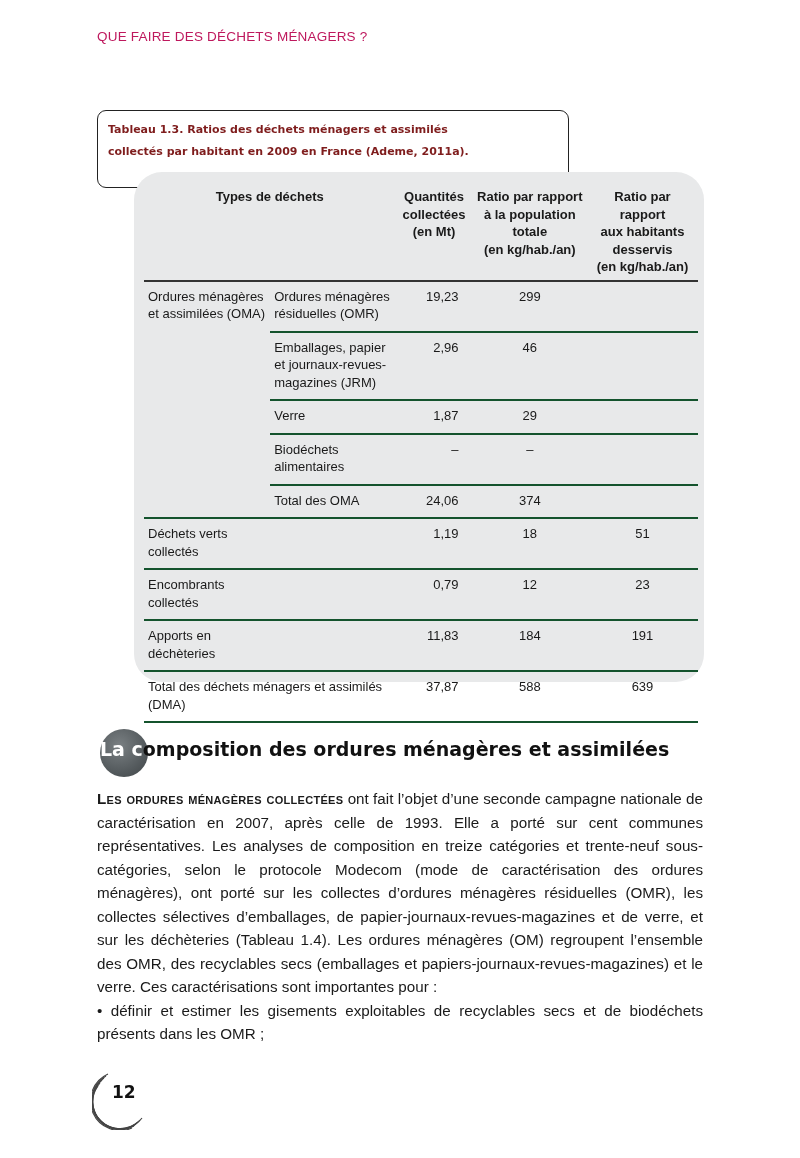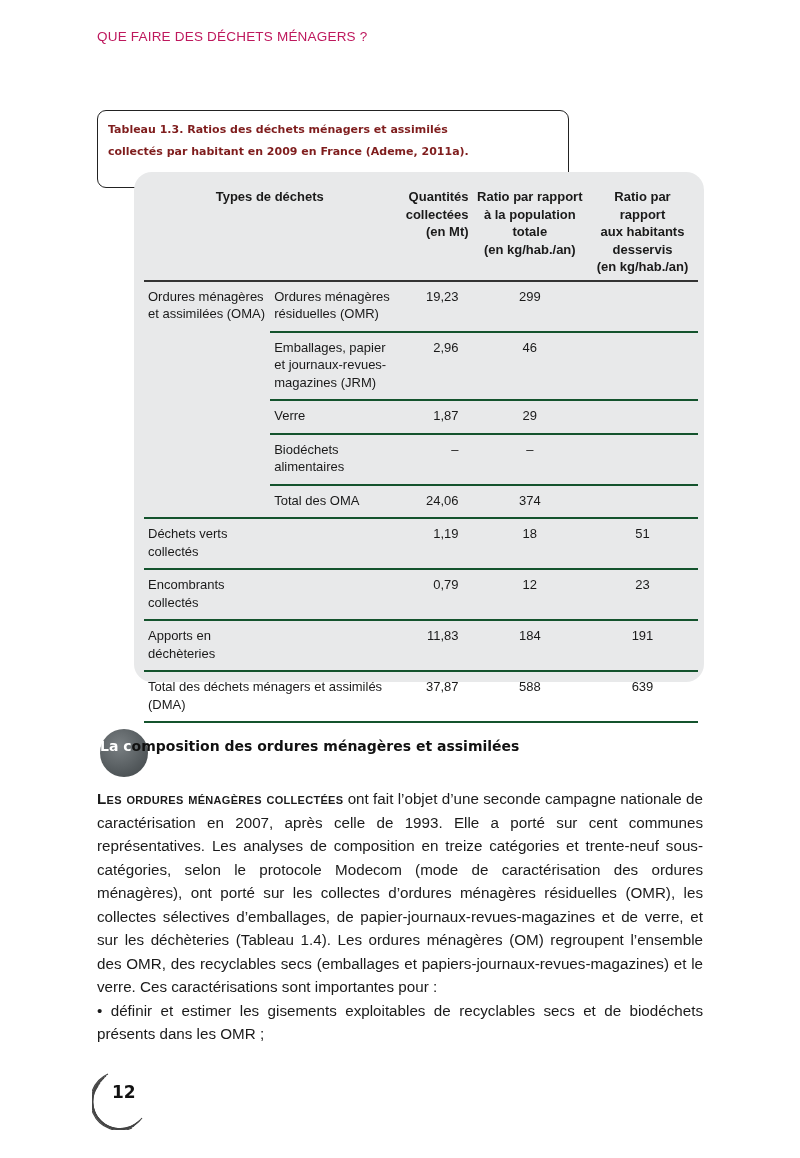--- a/index.html
+++ b/index.html
@@ -11,21 +11,21 @@
   .caption-box {
     position: absolute; left: 97px; top: 110px; width: 472px; height: 78px;
     border: 1.5px solid #222; border-radius: 9px; background: #fff; box-sizing: border-box;
   }
   .caption-text {
     position: absolute; left: 108px; top: 119px; width: 470px;
     font-family: "DejaVu Sans", sans-serif; font-weight: bold; font-size: 11px; line-height: 22px; color: #7f1d1d;
   }
   .table-panel {
     position: absolute; left: 134px; top: 172px; width: 570px; height: 510px;
-    background: #e8e9ea; border-radius: 18px;
+    background: #e8e9ea; border-radius: 28px;
   }
   .table-panel table {
     position: absolute; left: 10px; top: 12px; width: 554px; border-collapse: collapse;
     font-family: "Liberation Sans", sans-serif; font-size: 13px; line-height: 17.5px; color: #1a1a1a;
   }
   th { font-weight: bold; vertical-align: top; padding: 4px 4px 4px 4px; text-align: center; }
   td { vertical-align: top; padding: 6px 4px 8px 4px; }
   .hdr-row th { border-bottom: 2px solid #333; padding-bottom: 4px; }
   .col-a { width: 126px; }
   .col-b { width: 124px; }
@@ -37,21 +37,21 @@
   td.numc { text-align: center; }
   .section-heading {
     position: absolute; left: 92px; top: 725px; height: 50px; width: 620px;
   }
   .heading-circle {
     position: absolute; left: 8px; top: 4px; width: 48px; height: 48px; border-radius: 50%;
     background: radial-gradient(circle at 40% 35%, #7a8083 0%, #555b5e 60%, #3f4446 100%);
   }
   .heading-text {
     position: absolute; left: 8px; top: 13px;
-    font-family: "DejaVu Sans", sans-serif; font-weight: bold; font-size: 14px; color: #111; white-space: nowrap;
+    font-family: "DejaVu Sans", sans-serif; font-weight: bold; font-size: 19px; color: #111; white-space: nowrap;
   }
   .heading-text .light { color: #ffffff; }
   .body-text {
     position: absolute; left: 97px; top: 787px; width: 606px;
     font-family: "Liberation Sans", sans-serif; font-size: 15.2px; line-height: 23.5px; color: #1a1a1a;
     text-align: justify;
   }
   .body-text p { margin: 0; }
   .smallcaps { font-weight: bold; font-variant: small-caps; letter-spacing: 0.3px; }
   .bullet { margin: 0; }
@@ -70,21 +70,21 @@
 <div class="caption-text">
   <div>Tableau 1.3. Ratios des déchets ménagers et assimilés</div>
   <div>collectés par habitant en 2009 en France (Ademe, 2011a).</div>
 </div>
 
 <div class="table-panel">
   <table>
     <tbody>
         <tr class="hdr-row">
       <th colspan="2">Types de déchets</th>
-      <th class="col-c" style="text-align:right;padding-right:4px;margin-left:36px;">
+      <th class="col-c" style="text-align:center;padding-right:4px;margin-left:36px;">
         <span>Quantités</span><br>
         <span>collectées</span><br>
         <span>(en Mt)</span>
       </th>
       <th class="col-d">
         <span>Ratio par rapport</span><br>
         <span>à la population</span><br>
         <span>totale</span><br>
         <span>(en kg/hab./an)</span>
       </th>

